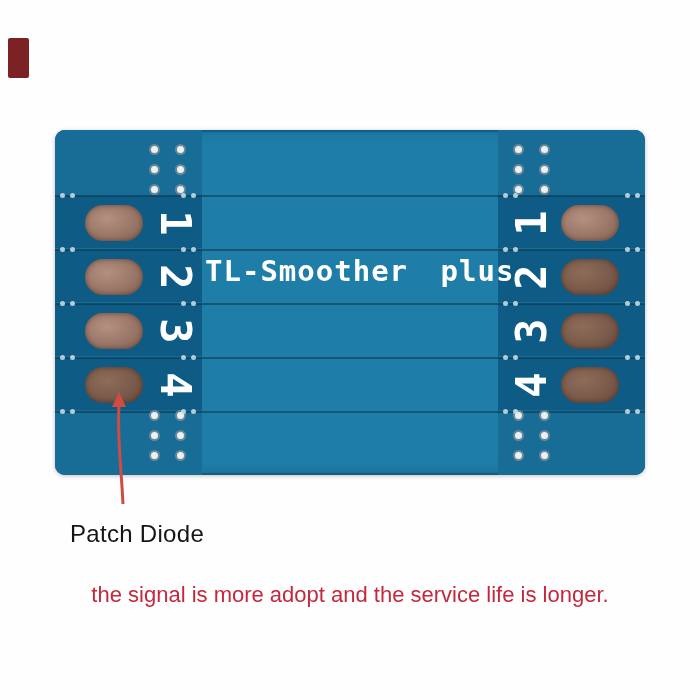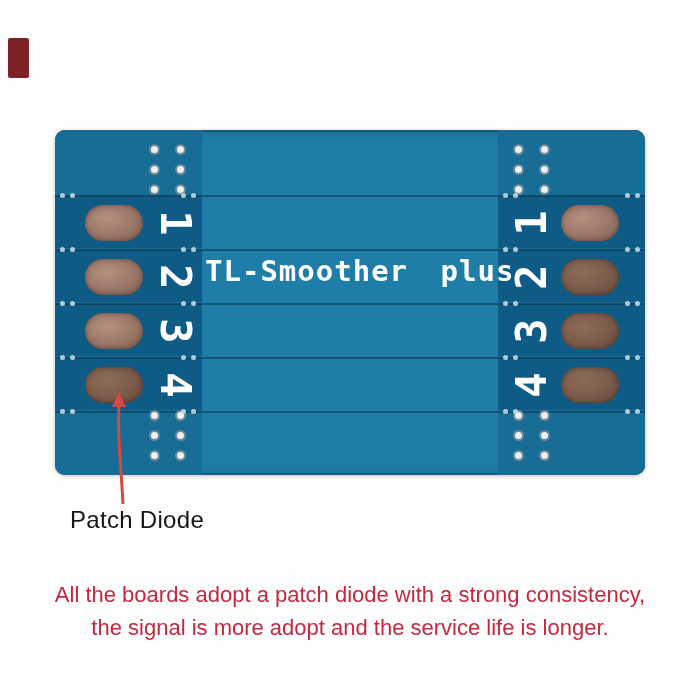--- a/index.html
+++ b/index.html
@@ -72,21 +72,21 @@
     background:#e9f1f3; border:2px solid rgba(6,48,72,.55);
   }
   .bite {
     position:absolute; width:5px; height:5px; border-radius:50%;
     background:#cfe0e8; opacity:.85;
   }
 
   .arrow-svg { position:absolute; left:95px; top:392px; width:50px; height:112px; }
 
   .patch-label {
-    position:absolute; left:70px; top:506px;
+    position:absolute; left:70px; top:520px;
     font-size:24px; color:#151515; letter-spacing:.3px;
   }
 
   .caption {
     position:absolute; left:0; right:0; top:578px;
     text-align:center; color:#c5283e; font-size:22px; line-height:1.5;
   }
 </style>
 </head>
 <body>
@@ -200,17 +200,16 @@
     </div>
 
   <svg class="arrow-svg" viewBox="0 0 50 112">
     <path d="M28,112 C26,72 22,42 24,14" stroke="#d14b41" stroke-width="3" fill="none" stroke-linecap="round"></path>
     <polygon points="24,0 17,15 31,15" fill="#d14b41"></polygon>
   </svg>
 
   <div class="patch-label">Patch Diode</div>
 
   <div class="caption">
-    <div>All the boards adopt a patch diode with a strong consistency,</div>
     <div>the signal is more adopt and the service life is longer.</div>
   </div>
 
 </div>
 
 </body></html>

